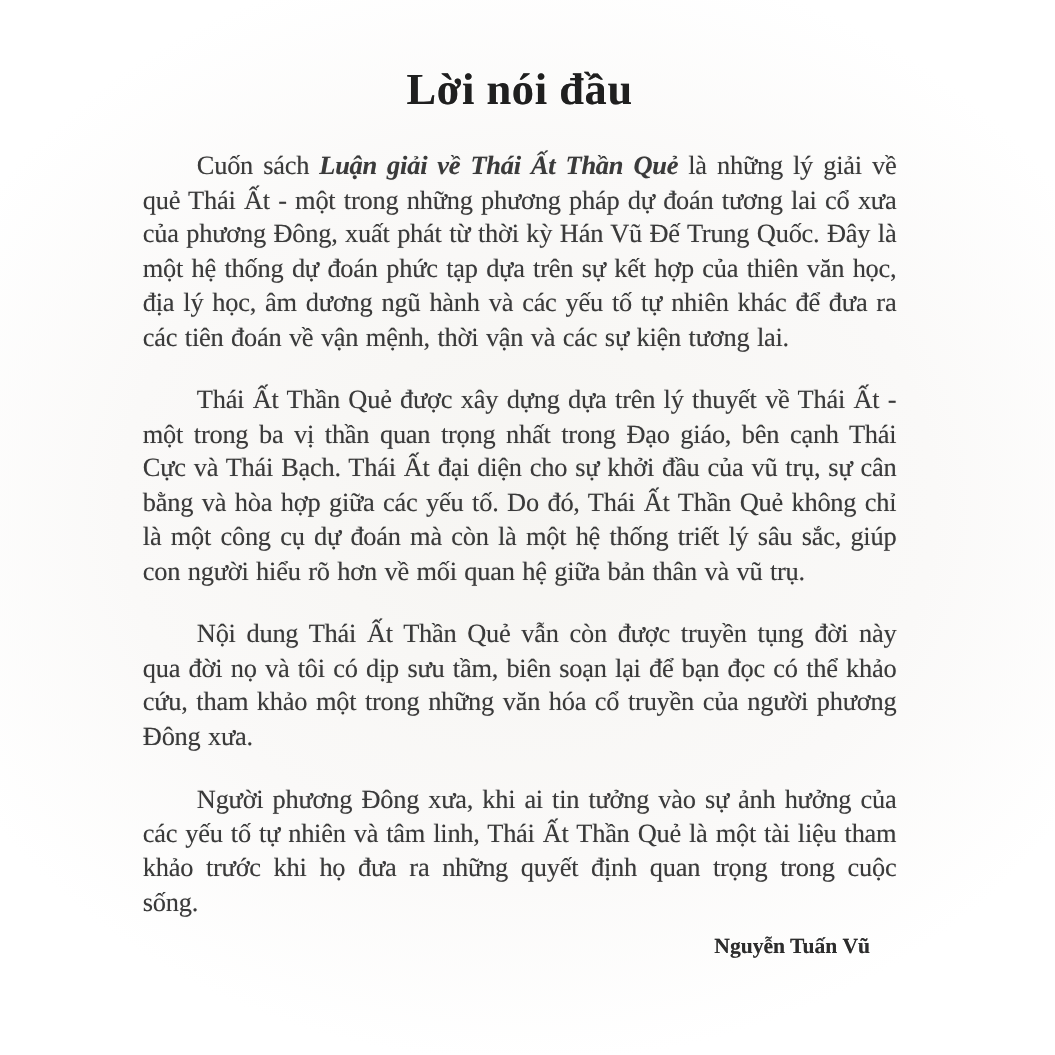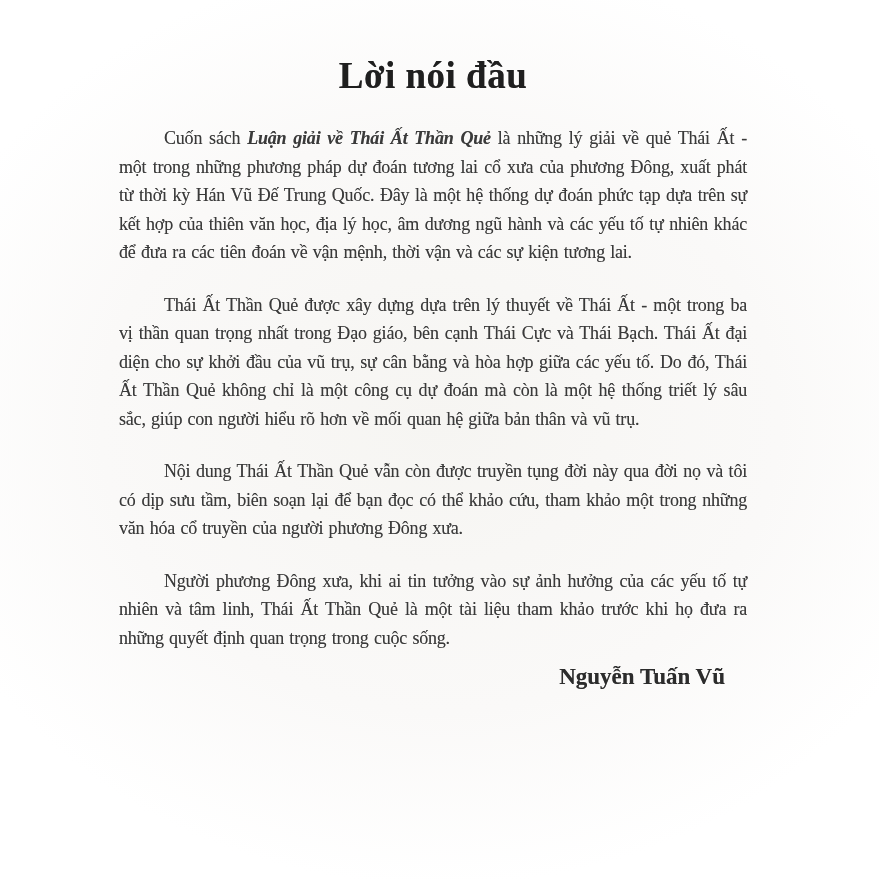--- a/index.html
+++ b/index.html
@@ -33,41 +33,41 @@
     margin: 54px 0 27px 0;
     text-align: center;
     font-size: 37px;
     font-weight: 700;
     letter-spacing: 0.5px;
     color: #1f1f1f;
     text-shadow: 0 0 0.5px rgba(30,30,30,0.55);
   }
   .body-text p {
     margin: 0 0 24px 0;
-    font-size: 18px;
+    font-size: 22px;
     line-height: 28.5px;
     text-align: justify;
     text-indent: 45px;
     letter-spacing: -0.2px;
     word-spacing: 1px;
     color: #3a3a3a;
     text-shadow: 0 0 0.6px rgba(55,55,55,0.45);
   }
   .body-text p:last-of-type {
     margin-bottom: 10px;
   }
   .book-title-em {
     font-weight: 700;
     font-style: italic;
   }
   .author-line {
     margin-top: 12px;
     padding-right: 22px;
     text-align: right;
-    font-size: 23px;
+    font-size: 18px;
     font-weight: 700;
     color: #2c2c2c;
     text-shadow: 0 0 0.5px rgba(40,40,40,0.5);
   }
 </style>
 </head>
 <body>
 
 <div class="scan-page">
   <div class="content">

